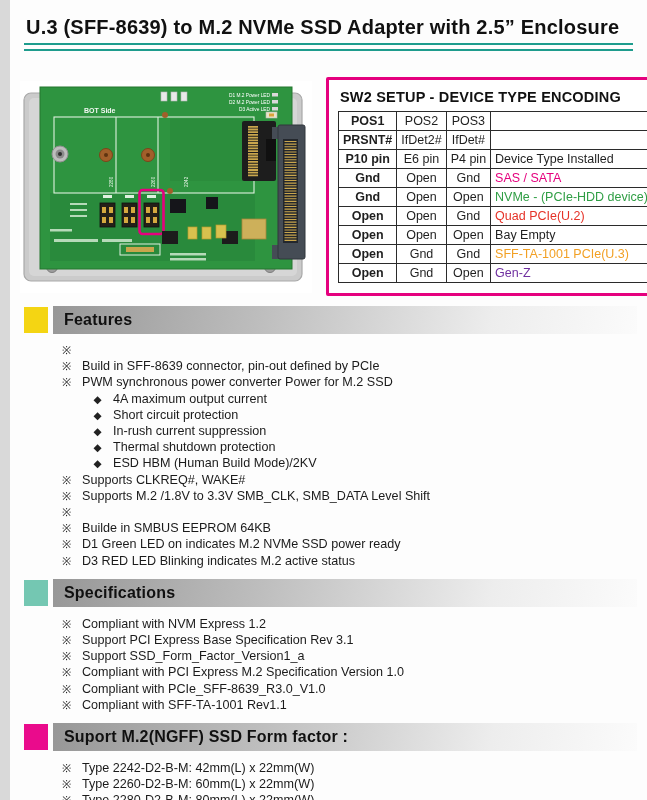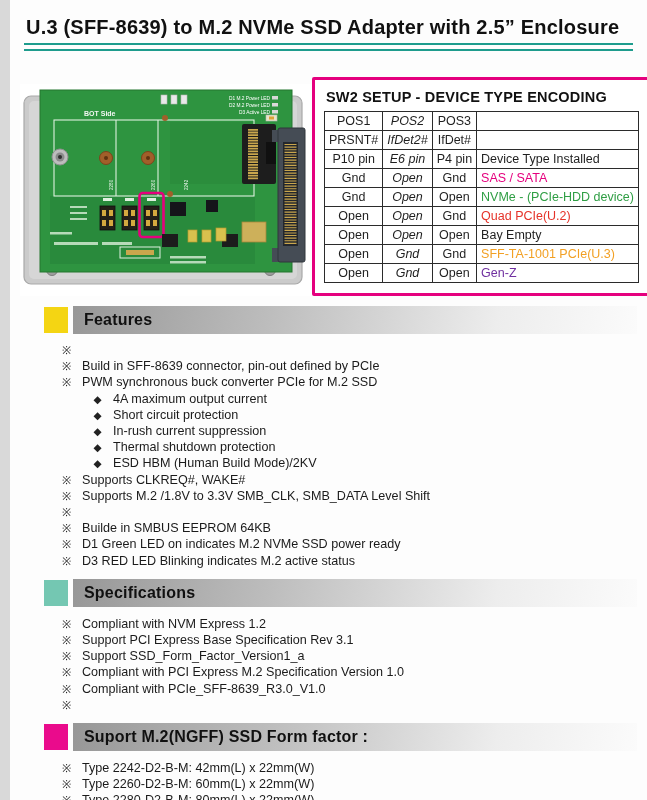--- a/index.html
+++ b/index.html
@@ -5,36 +5,36 @@
   * { margin:0; padding:0; box-sizing:border-box; }
   html,body { background:#ffffff; }
   body { font-family:"Liberation Sans", sans-serif; color:#1b1b1b; }
   .page { position:relative; width:647px; height:800px; background:#fdfdfd; overflow:hidden; }
   .scan-strip { position:absolute; left:0; top:0; width:10px; height:800px; background:#d9d9d9; }
   .content { position:absolute; left:12px; top:0; width:637px; height:800px; padding:12px 10px 0 8px; }
 
   h1.title { font-size:20px; font-weight:bold; color:#111; letter-spacing:0.2px; margin:4px 0 0 6px; }
   .title-rule { height:8px; margin:4px 6px 0 4px; border-top:2.5px solid #1e9c8d; border-bottom:2.5px solid #1e9c8d; }
 
-  .top-row { display:flex; margin-top:26px; align-items:flex-end; }
+  .top-row { display:flex; margin-top:26px; gap:14px; align-items:center; }
   .photo { width:292px; height:212px; background:#fff; position:relative; flex:0 0 auto; }
   .photo svg { display:block; }
   svg text { font-family:"Liberation Sans", sans-serif; }
 
   .sw2-box { flex:1 1 auto; border:3px solid #e5007e; border-radius:2px; padding:8px 9px 10px 9px; background:#fff; min-height:206px; }
   .sw2-title { font-size:14.5px; font-weight:bold; color:#111; margin:1px 0 6px 2px; letter-spacing:0.2px; }
   table.sw2 { width:100%; border-collapse:collapse; }
   table.sw2 td { border:1.6px solid #2b2b2b; font-size:12.5px; padding:1px 4px; height:19px; text-align:center; color:#1f1f1f; white-space:nowrap; }
   table.sw2 td.d { text-align:left; }
-  table.sw2 td:nth-child(1){ width:24%; }
-  table.sw2 td:nth-child(2){ width:21%;font-style:italic; }
+  table.sw2 td:nth-child(1){ width:24%;font-weight:bold; }
+  table.sw2 td:nth-child(2){ width:21%; }
   table.sw2 td:nth-child(3){ width:18%; }
 
   section.block { margin-top:10px; }
-  .sec-head { display:flex; align-items:stretch; gap:5px; height:28px; margin-left:24px; margin-right:2px; }
+  .sec-head { display:flex; align-items:stretch; gap:5px; height:28px; margin-left:4px; margin-right:2px; }
   .marker { width:24px; height:26px; align-self:center; flex:0 0 auto; }
   .bar { flex:1; background:linear-gradient(100deg,#979797 0%,#bdbdbd 35%,#ededed 75%,#fbfbfb 100%); display:flex; align-items:center; padding-left:11px; font-weight:bold; font-size:16px; color:#101010; letter-spacing:0.2px; }
 
   .list { margin:8px 0 0 40px; }
   .li { display:flex; align-items:baseline; gap:9px; line-height:16.2px; font-size:12.6px; color:#1b1b1b; }
   .li .bullet { flex:0 0 13px; text-align:center; font-size:11px; color:#222; }
   .li.level-2 { margin-left:31px; }
   .li.level-2 .bullet { font-size:10.5px; }
   .list.specs { margin-top:9px; }
   .gap-specs { margin-top:12px; }
@@ -263,21 +263,21 @@
             <span class="bullet">※</span>
           </div>
 
           <div class="li level-1">
             <span class="bullet">※</span>
             <span class="txt">Build in SFF-8639 connector, pin-out defined by PCIe</span>
           </div>
 
           <div class="li level-1">
             <span class="bullet">※</span>
-            <span class="txt">PWM synchronous buck converter PCIe for M.2 SSD</span>
+            <span class="txt">PWM synchronous power converter Power for M.2 SSD</span>
           </div>
 
           <div class="li level-2">
             <span class="bullet">◆</span>
             <span class="txt">4A maximum output current</span>
           </div>
 
           <div class="li level-2">
             <span class="bullet">◆</span>
             <span class="txt">Short circuit protection</span>
@@ -356,20 +356,21 @@
             <span class="txt">Compliant with PCI Express M.2 Specification Version 1.0</span>
           </div>
 
           <div class="li">
             <span class="bullet">※</span>
             <span class="txt">Compliant with PCIe_SFF-8639_R3.0_V1.0</span>
           </div>
 
           <div class="li">
             <span class="bullet">※</span>
+            <span class="txt">Compliant with SFF-TA-1001 Rev1.1</span>
           </div>
         </div>
     </section>
 
     <section class="block gap-form">
       <div class="sec-head">
         <span class="marker" style="background: rgb(234, 11, 140);"></span>
         <div class="bar">Suport M.2(NGFF) SSD Form factor :</div>
       </div>
       <div class="list specs">

